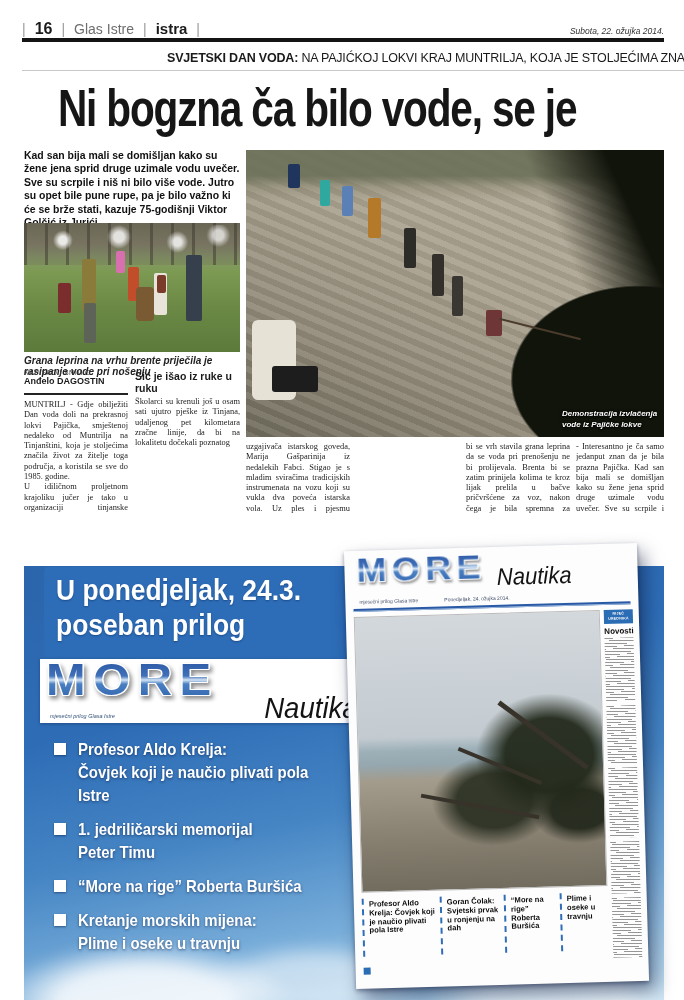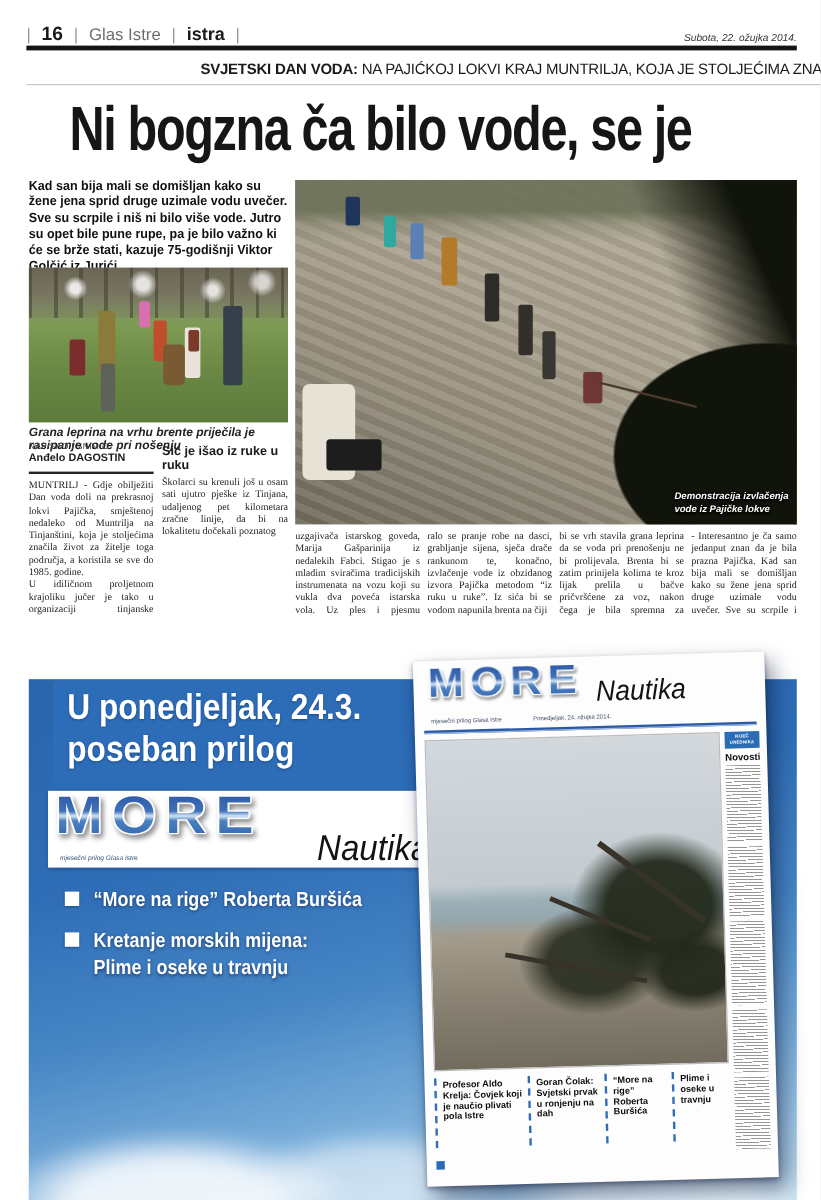--- a/index.html
+++ b/index.html
@@ -186,41 +186,50 @@
     </div>
   </div>
 
   <div class="abs col prelines" style="left:24px;top:400px;width:104px;height:114px;">MUNTRILJ - Gdje obilježiti Dan voda doli na prekrasnoj lokvi Pajička, smještenoj nedaleko od Muntrilja na Tinjanštini, koja je stoljećima značila život za žitelje toga područja, a koristila se sve do 1985. godine.
 U idiličnom proljetnom krajoliku jučer je tako u organizaciji tinjanske folklorne udruge Kumpanija kosi-</div>
   <div class="abs" style="left:135px;top:367px;width:105px;height:148px;">
     <div class="subhead">Sić je išao iz ruke u ruku</div>
     <div class="col" style="width:105px;">Školarci su krenuli još u osam sati ujutro pješke iz Tinjana, udaljenog pet kilometara zračne linije, da bi na lokalitetu dočekali poznatog</div>
   </div>
   <div class="abs col" style="left:246px;top:442px;width:104px;height:73px;">uzgajivača istarskog goveda, Marija Gašparinija iz nedalekih Fabci. Stigao je s mladim sviračima tradicijskih instrumenata na vozu koji su vukla dva poveća istarska vola. Uz ples i pjesmu demonstri-</div>
-  <div class="abs col" style="left:356px;top:442px;width:104px;height:73px;">ralo se pranje robe na dasci, grabljanje sijena, sječa drače rankunom te, konačno, izvlačenje vode iz obzidanog izvora Pajička metodom “iz ruku u ruke”. Iz sića bi se vodom napunila brenta na čiji</div>
   <div class="abs col" style="left:466px;top:442px;width:104px;height:73px;">bi se vrh stavila grana leprina da se voda pri prenošenju ne bi prolijevala. Brenta bi se zatim prinijela kolima te kroz lijak prelila u bačve pričvršćene za voz, nakon čega je bila spremna za transport.</div>
   <div class="abs col" style="left:576px;top:442px;width:88px;height:73px;">- Interesantno je ča samo jedanput znan da je bila prazna Pajička. Kad san bija mali se domišljan kako su žene jena sprid druge uzimale vodu uvečer. Sve su scrpile i niš ni bilo više vode. Ju-</div>
 
   <div class="abs ad">
     <div class="cloud" style="left:-30px;bottom:-30px;width:300px;height:120px;"></div>
     <div class="cloud" style="left:180px;bottom:10px;width:220px;height:80px;opacity:.6;"></div>
     <div class="cloud" style="right:-20px;bottom:-20px;width:260px;height:100px;opacity:.7;"></div>
 
     <div class="ad-banner">
       <div class="ad-banner-text">U ponedjeljak, 24.3.</div>
       <div class="ad-banner-text">poseban prilog</div>
     </div>
 
     <div class="more-strip">
       <div class="more-logo">MORE</div>
       <div class="more-tag">mjesečni prilog Glasa Istre</div>
       <div class="nautika">Nautika</div>
     </div>
 
     <div class="bullets">
+      <div class="bullet">
+        <div class="sq"></div>
+        <div class="bt">Profesor Aldo Krelja:
+Čovjek koji je naučio plivati pola Istre</div>
+      </div>
+      <div class="bullet">
+        <div class="sq"></div>
+        <div class="bt">1. jedriličarski memorijal
+Peter Timu</div>
+      </div>
       <div class="bullet">
         <div class="sq"></div>
         <div class="bt">“More na rige” Roberta Buršića</div>
       </div>
       <div class="bullet">
         <div class="sq"></div>
         <div class="bt">Kretanje morskih mijena:
 Plime i oseke u travnju</div>
       </div>
     </div>

